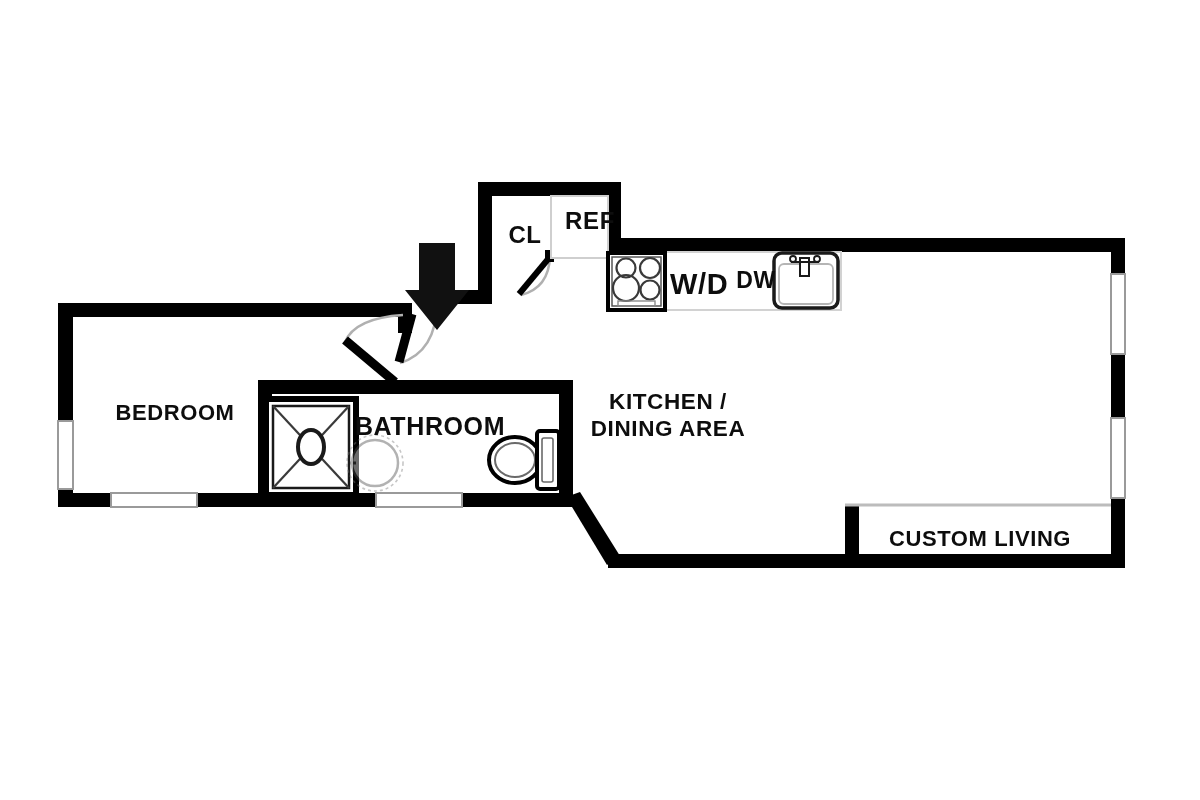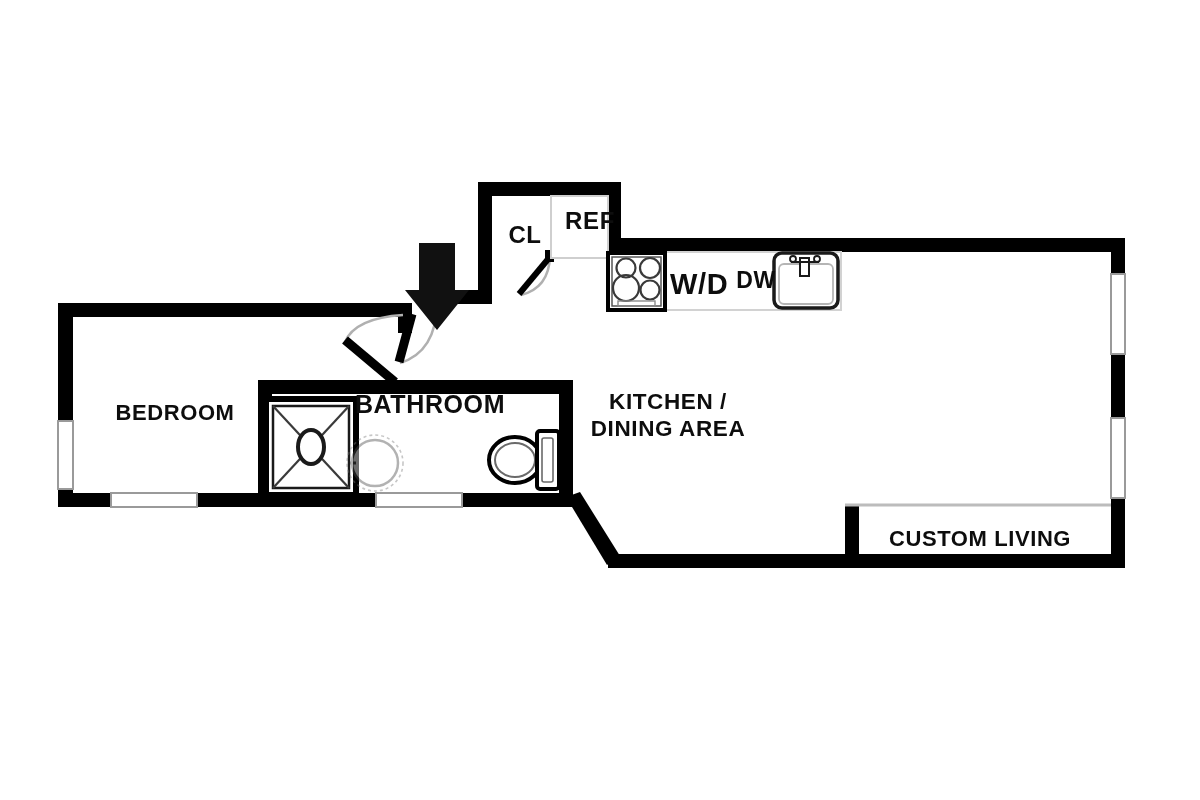--- a/index.html
+++ b/index.html
@@ -30,21 +30,21 @@
     position: absolute;
     font-family: "Liberation Sans", sans-serif;
     font-weight: bold;
     color: #0d0d0d;
     letter-spacing: 0.6px;
     white-space: pre;
     text-align: center;
     line-height: 1.18;
   }
   .label-bedroom      { left: 70px;  top: 400px; width: 210px; font-size: 22px; text-align: center; }
-  .label-bathroom     { left: 300px; top: 390px; width: 260px; font-size: 25px; }
+  .label-bathroom     { left: 300px; top: 412px; width: 260px; font-size: 25px; }
   .label-kitchen      { left: 548px; top: 366px; width: 240px; font-size: 22.5px; margin-top: 23px; }
   .label-living       { left: 845px; top: 407px; width: 270px; font-size: 25px; }
   .label-closet       { left: 845px; top: 526px; width: 270px; font-size: 22px; }
   .label-cl           { left: 497px; top: 221px; width: 56px;  font-size: 24px; letter-spacing: 0.5px;}
   .label-ref          { left: 552px; top: 207px; width: 62px;  font-size: 24px; padding-left: 7px; }
   .label-wd           { left: 670px; top: 267px; width: 58px;  font-size: 29px; }
   .label-dw           { left: 729px; top: 267px; width: 54px;  font-size: 23px; }
 </style>
 </head>
 <body>

